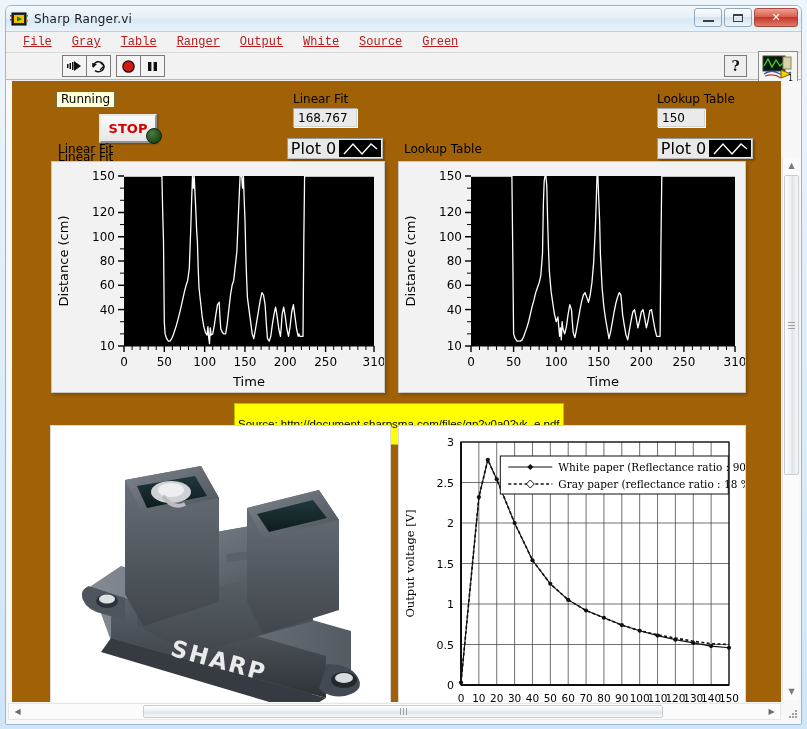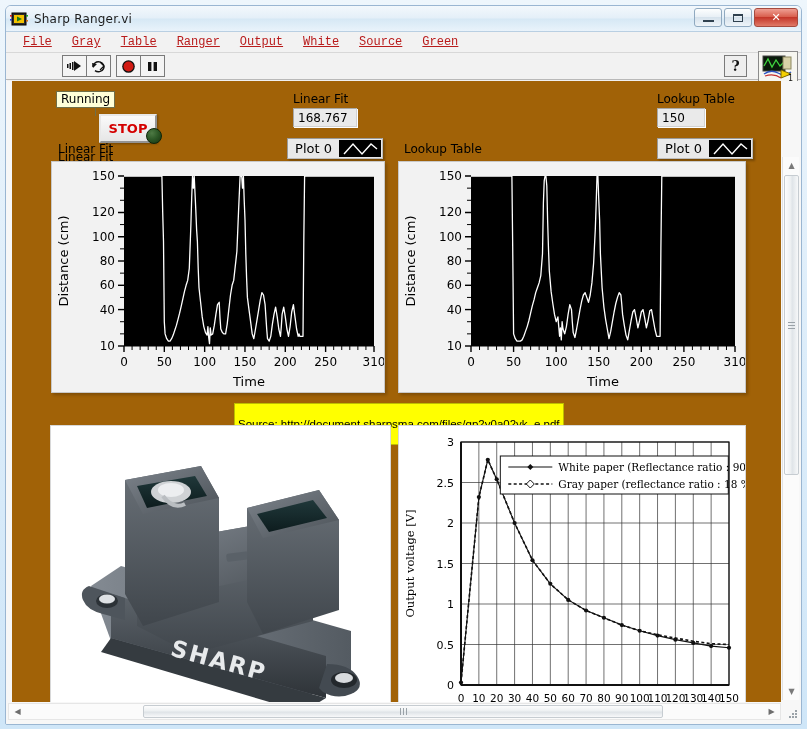--- a/index.html
+++ b/index.html
@@ -176,21 +176,21 @@
     display: flex; align-items: stretch;
     height: 21px;
     background: #e9e9e9;
     border: 1px solid #bdbdbd;
     border-top-color: #9a9a9a; border-left-color: #9a9a9a;
     box-shadow: 2px 2px 2px rgba(0,0,0,.25);
     width: 96px;
   }
   .plotlegend .pl-name {
     flex: 1; display: flex; align-items: center; justify-content: center;
-    font-size: 13px; color: #000;
+    font-size: 16px; color: #000;
   }
   .plotlegend .pl-swatch {
     width: 42px; background: #000; margin: 1px 1px 1px 0;
     display: flex; align-items: center; justify-content: center;
   }
 
   
   .graph-shell {
     position: absolute;
     background: #f2f2f2;

